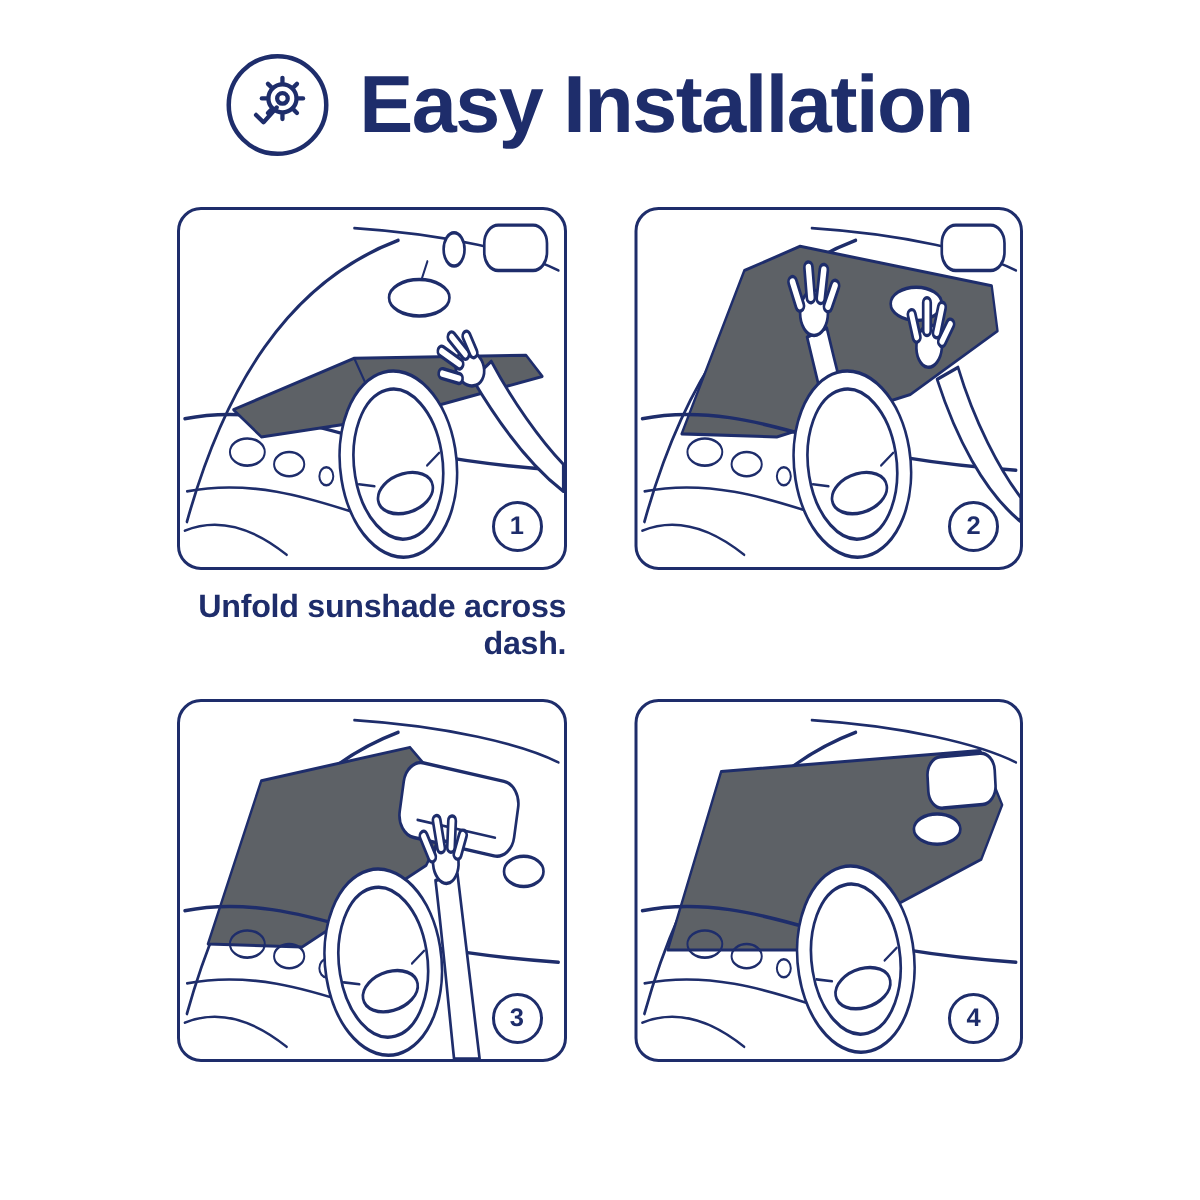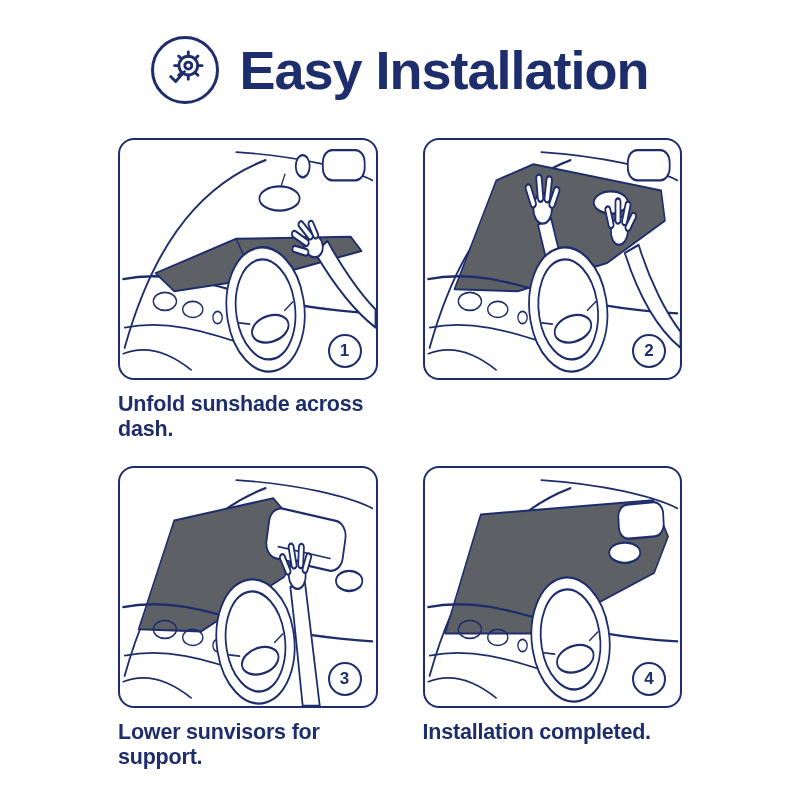--- a/index.html
+++ b/index.html
@@ -34,21 +34,21 @@
     border:2.5px solid #1e2d6b;border-radius:16px;overflow:hidden;
   }
   .panel svg{display:block;width:100%;height:100%;}
   .badge{
     position:absolute;right:14px;bottom:10px;width:30px;height:30px;
     border:2.2px solid #1e2d6b;border-radius:50%;background:#ffffff;
     display:flex;align-items:center;justify-content:center;
     color:#1e2d6b;font-size:17px;font-weight:bold;z-index:2;
   }
   .caption{
-    margin-top:12px;text-align:left;color:#1e2d6b;
+    margin-top:12px;text-align:right;color:#1e2d6b;
     font-size:21.5px;font-weight:bold;letter-spacing:-0.2px;
   }
   
   .ln{fill:none;stroke:#1e2d6b;stroke-width:2.3;stroke-linecap:round;stroke-linejoin:round;}
   .thin{stroke-width:1.7;}
   .wh{fill:#ffffff;stroke:#1e2d6b;stroke-width:2.3;stroke-linecap:round;stroke-linejoin:round;}
   .shade{fill:#5d6166;stroke:#1e2d6b;stroke-width:2;stroke-linejoin:round;}
   .icon-stroke{fill:none;stroke:#1e2d6b;stroke-width:2.6;stroke-linecap:round;stroke-linejoin:round;}
 </style>
 </head>
@@ -200,21 +200,20 @@
           <g transform="translate(228,98) rotate(-6)">
             <ellipse class="wh" cx="0" cy="8" rx="11" ry="14"></ellipse>
             <rect class="wh" x="-15" y="-20" width="6.5" height="22" rx="3.2" transform="rotate(-22)"></rect>
             <rect class="wh" x="-6" y="-24" width="6.5" height="25" rx="3.2" transform="rotate(-6)"></rect>
             <rect class="wh" x="2" y="-23" width="6.5" height="24" rx="3.2" transform="rotate(9)"></rect>
             <rect class="wh" x="8" y="-18" width="6.5" height="20" rx="3.2" transform="rotate(26)"></rect>
           </g>
         </svg>
         <div class="badge">3</div>
       </div>
-      <div class="caption">Lower sunvisors for support.</div>
     </div>
 
     <div class="step-card">
       <div class="panel">
         <svg viewBox="0 0 330 236" preserveAspectRatio="none">
           <path class="ln" d="M6 206 C 38 118, 92 48, 188 20"></path>
           <path class="ln thin" d="M150 12 C 230 16, 295 28, 326 40"></path>
 
           <path class="shade" d="M26 164 L72 46 L295 32 L314 68 L296 104 L150 164 Z"></path>
 
@@ -232,17 +231,16 @@
 
           <g transform="translate(188,170) rotate(-12)">
             <ellipse class="wh" rx="50" ry="62"></ellipse>
             <ellipse class="ln" rx="38" ry="50"></ellipse>
             <ellipse class="wh" cx="2" cy="20" rx="24" ry="13"></ellipse>
             <path class="ln thin" d="M-36 6 L-23 10 M36 0 L24 6"></path>
           </g>
         </svg>
         <div class="badge">4</div>
       </div>
-      <div class="caption">Installation completed.</div>
     </div>
 
   </div>
 </div>
 
 </body></html>

